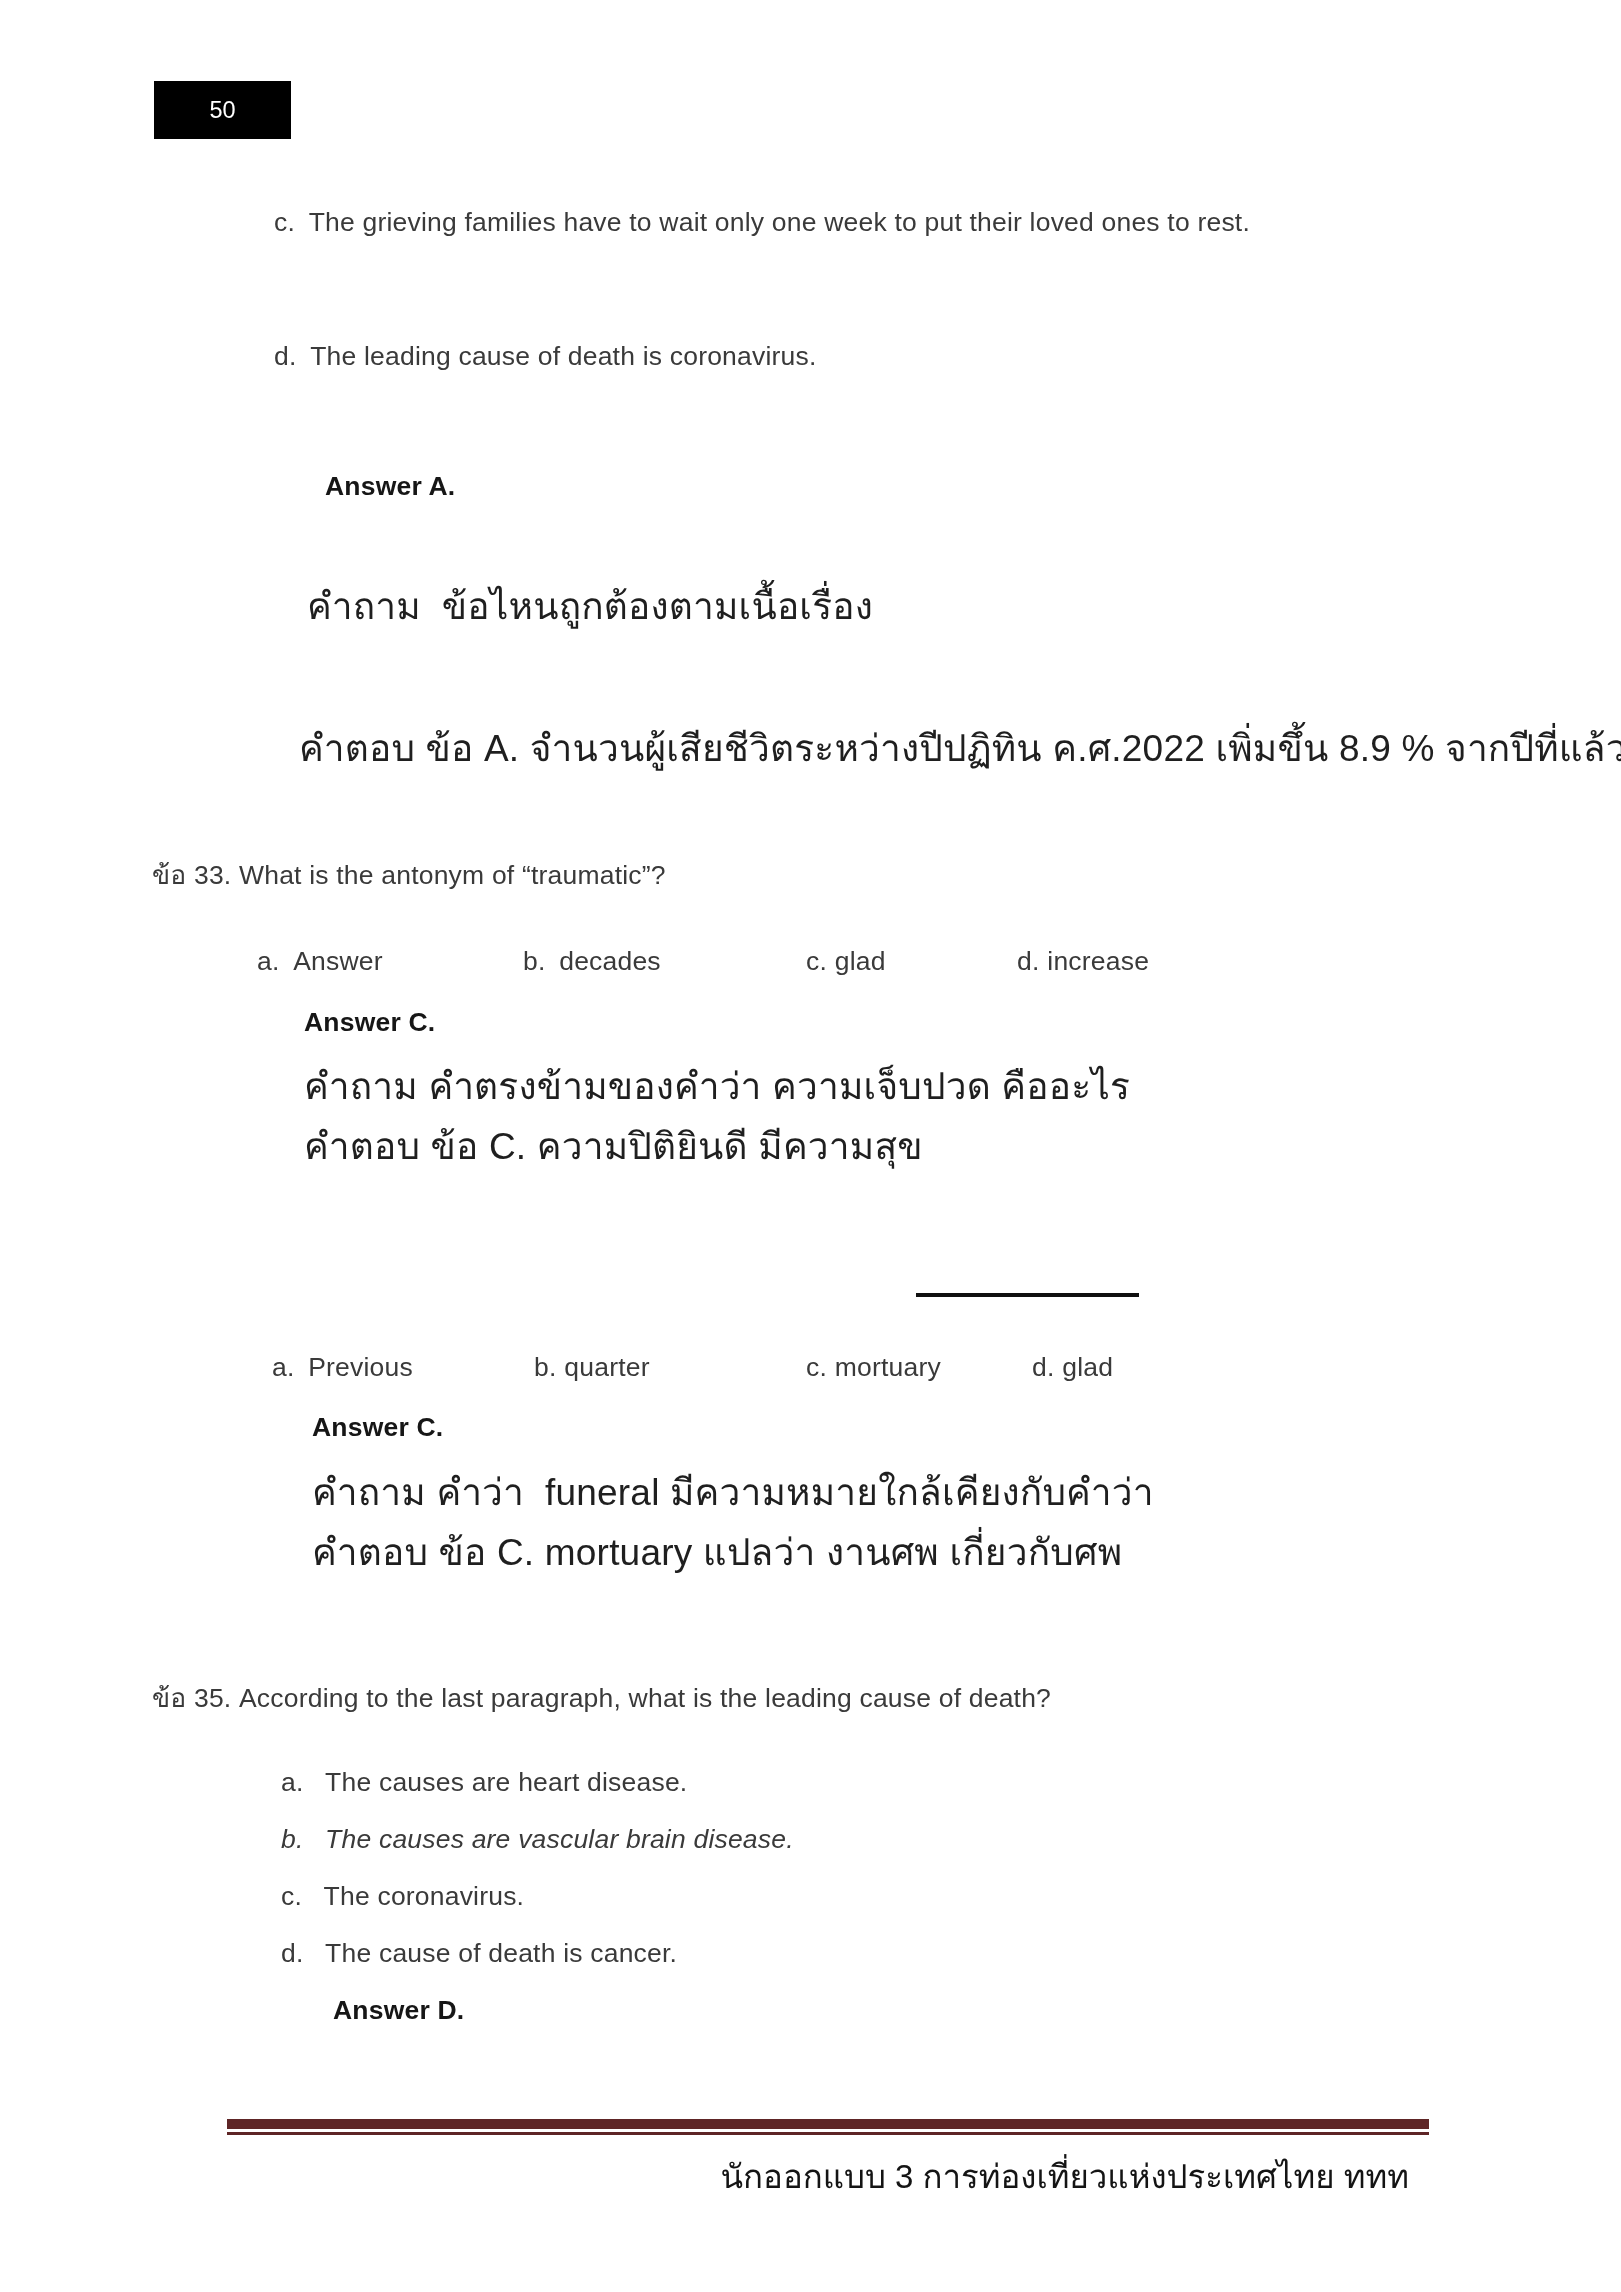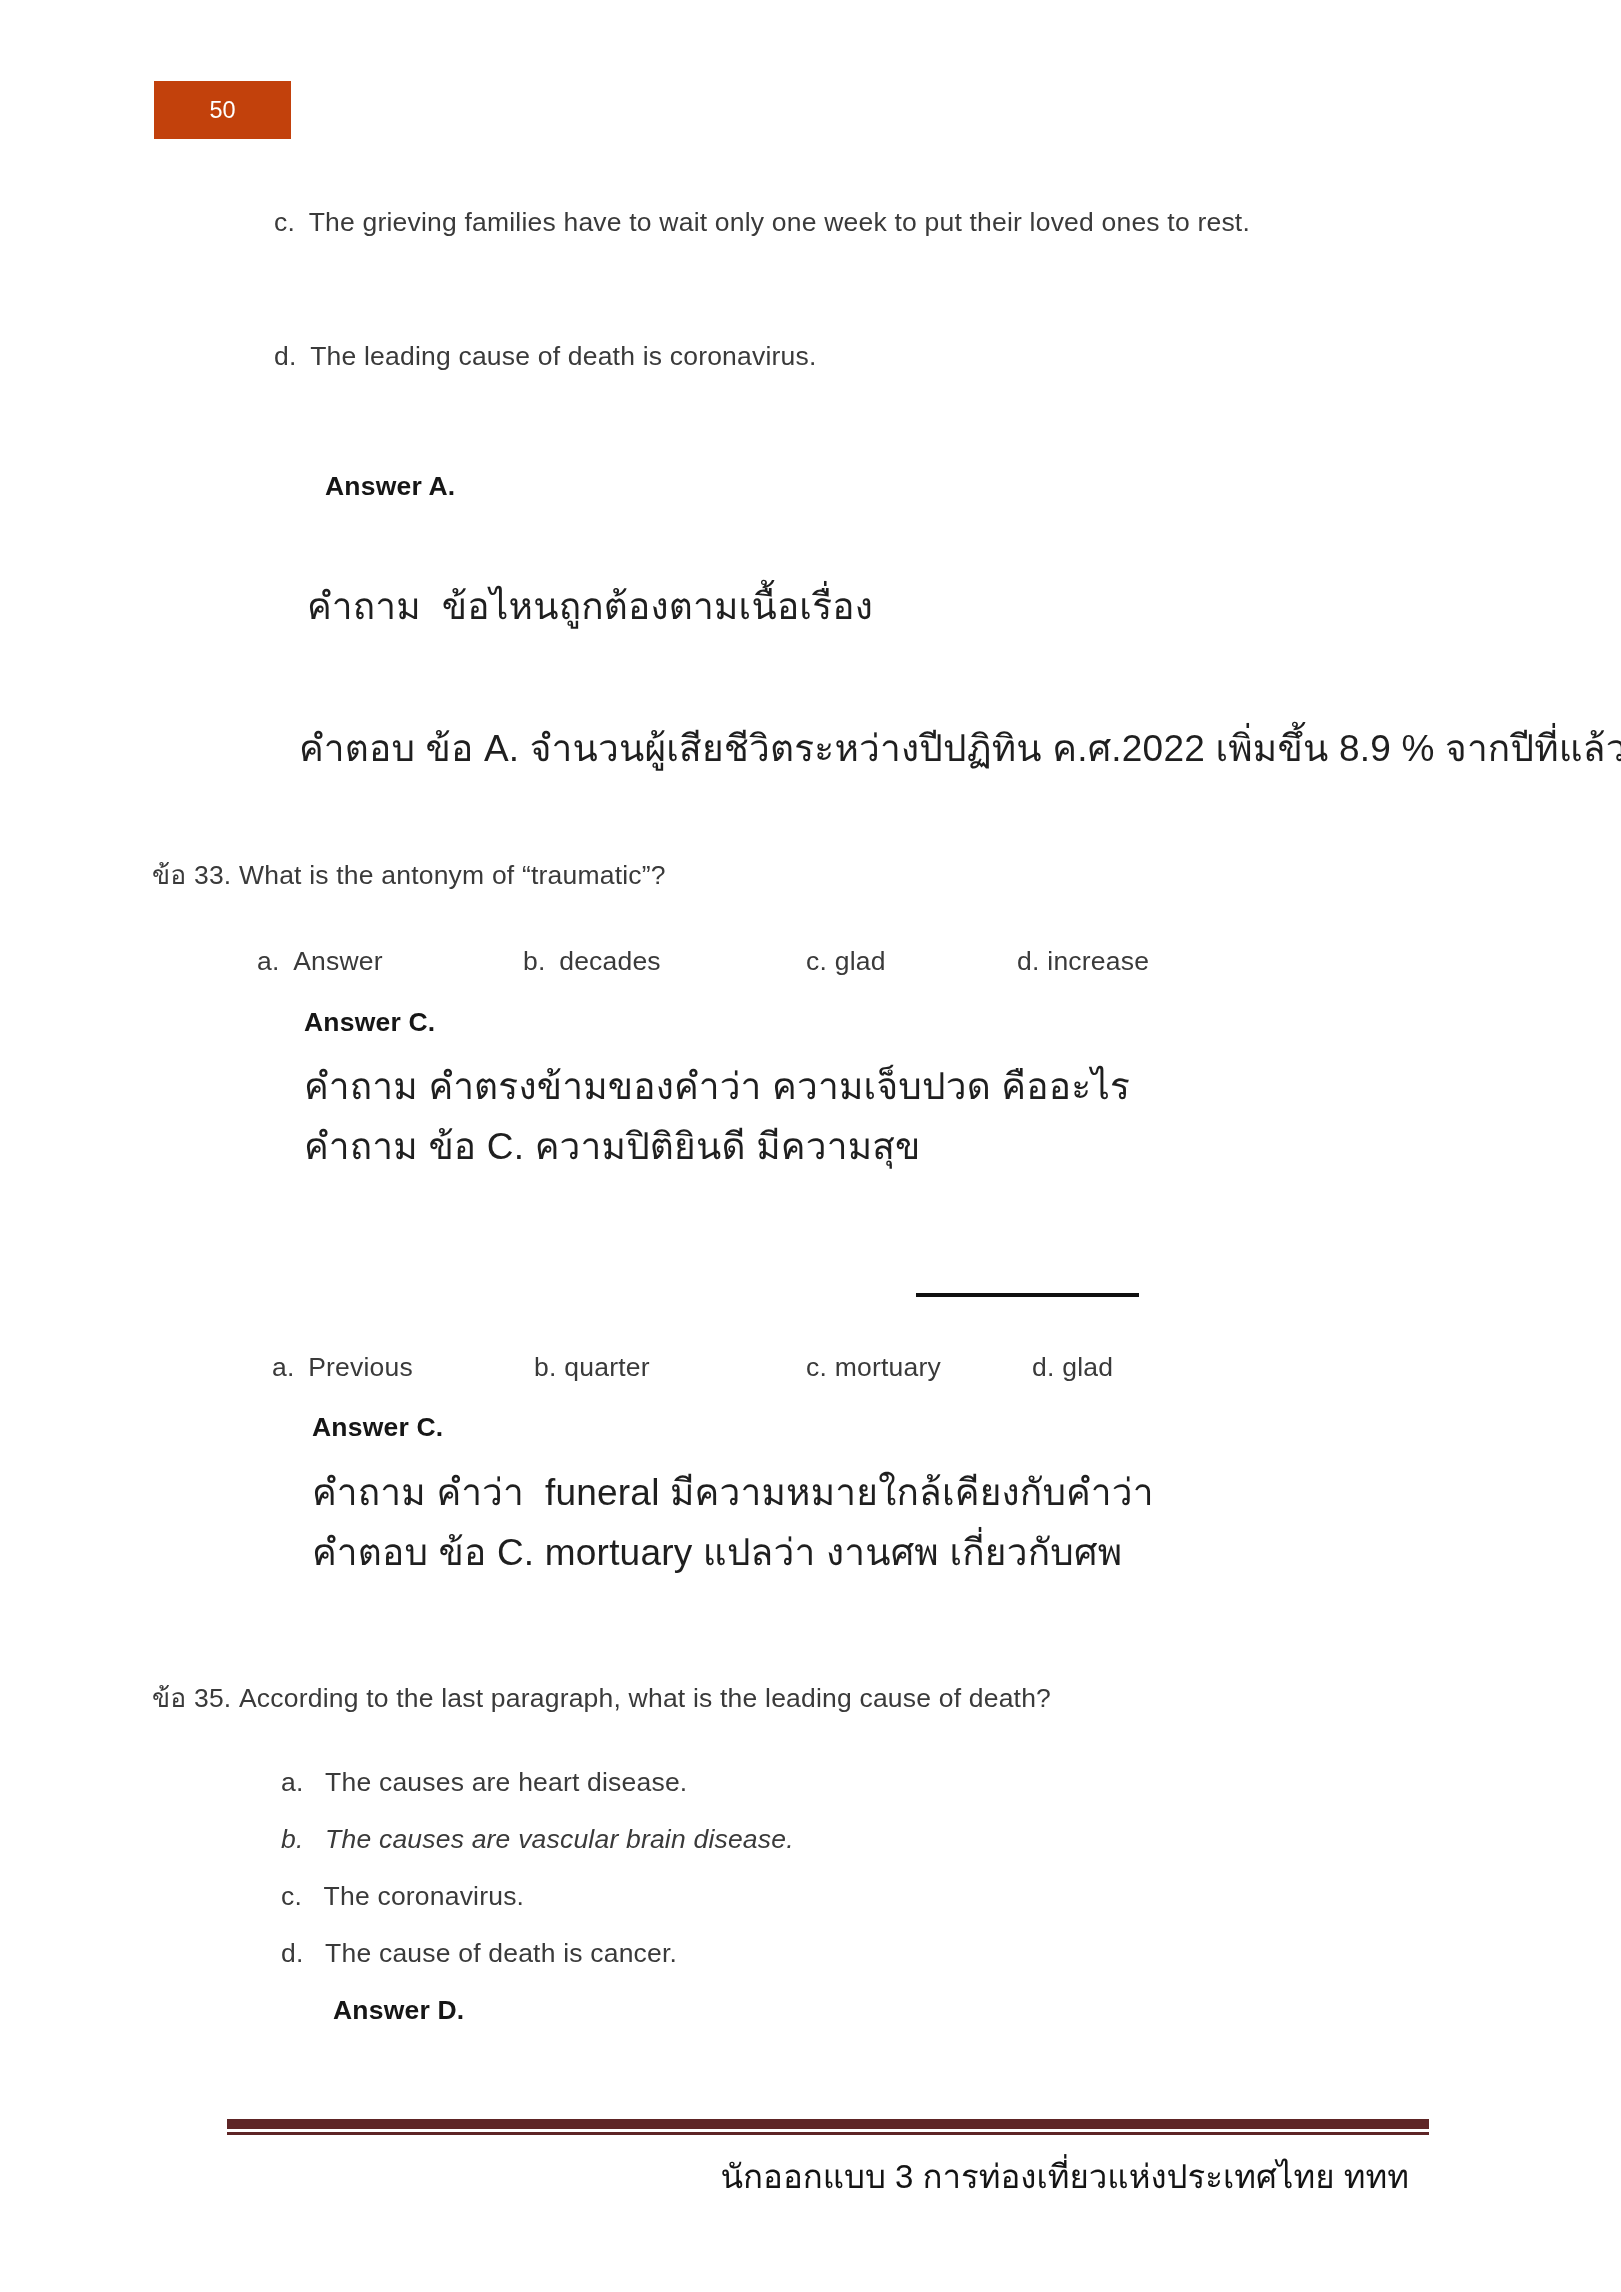--- a/index.html
+++ b/index.html
@@ -24,21 +24,21 @@
     color:#1f1f1f;
   }
   .bold{
     font-weight:700;
     color:#161616;
   }
   .pagenum{
     position:absolute;
     left:154px; top:81px;
     width:137px; height:58px;
-    background:#c2410c;
+    background:#000000;
     color:#ffffff;
     display:flex;
     align-items:center;
     justify-content:center;
     font-size:23.5px;
   }
   .optletter{display:inline-block; margin-right:13.7px;}
   .opt{position:absolute; white-space:pre;}
   .blank-line{
     position:absolute;
@@ -88,21 +88,21 @@
 
   <div>
     <div class="line opt" style="left:257px; top:945px;"><span class="optletter">a.</span><span>Answer</span></div>
     <div class="line opt" style="left:523px; top:945px;"><span class="optletter">b.</span><span>decades</span></div>
     <div class="line opt" style="left:806px; top:945px;"><span class="optletter" style="margin-right:7.8px;">c.</span><span>glad</span></div>
     <div class="line opt" style="left:1017px; top:945px;"><span class="optletter" style="margin-right:7.8px;">d.</span><span>increase</span></div>
   </div>
 
   <div class="line bold" style="left:304px; top:1006px;">Answer C.</div>
   <div class="line thai" style="left:304px; top:1064px;">คำถาม คำตรงข้ามของคำว่า ความเจ็บปวด คืออะไร</div>
-  <div class="line thai" style="left:304px; top:1124px;">คำถาม ข้อ C. ความปิติยินดี มีความสุข</div>
+  <div class="line thai" style="left:304px; top:1124px;">คำตอบ ข้อ C. ความปิติยินดี มีความสุข</div>
 
   <div class="blank-line" style="left:916px; top:1293px; width:223px;"></div>
 
   <div>
     <div class="line opt" style="left:272px; top:1351px;"><span class="optletter">a.</span><span>Previous</span></div>
     <div class="line opt" style="left:534px; top:1351px;"><span class="optletter" style="margin-right:7.8px;">b.</span><span>quarter</span></div>
     <div class="line opt" style="left:806px; top:1351px;"><span class="optletter" style="margin-right:7.8px;">c.</span><span>mortuary</span></div>
     <div class="line opt" style="left:1032px; top:1351px;"><span class="optletter" style="margin-right:7.8px;">d.</span><span>glad</span></div>
   </div>
 

